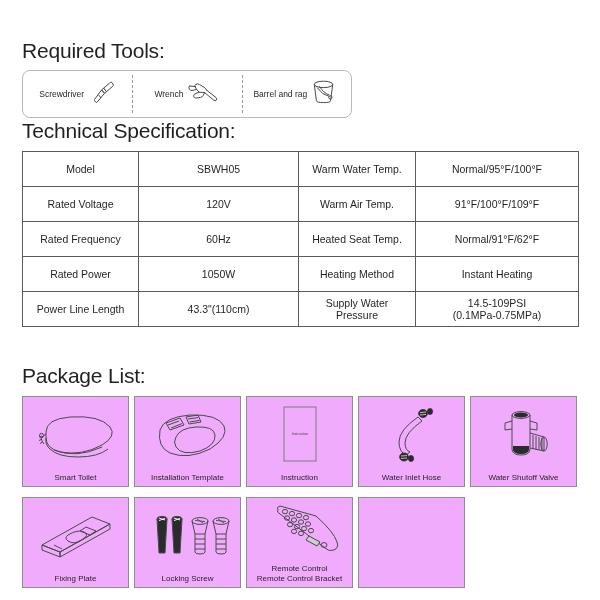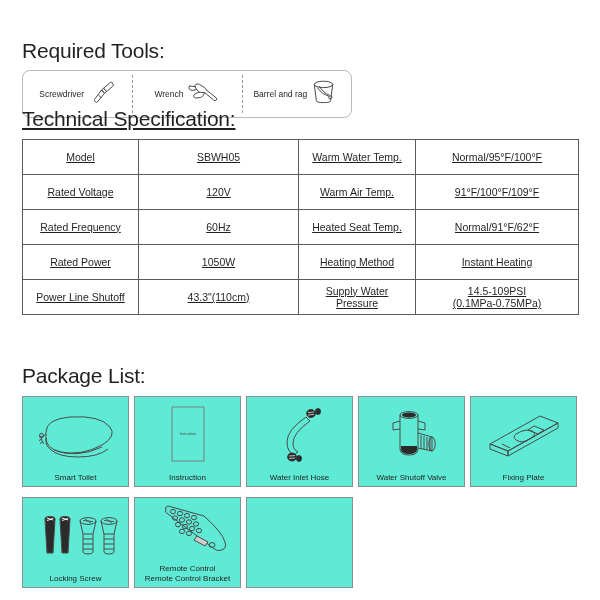--- a/index.html
+++ b/index.html
@@ -63,23 +63,22 @@
     font-size: 8.5px;
     white-space: nowrap;
     color: #231f20;
   }
   .tool-icon { display: block; flex: 0 0 auto; }
 
   
   #tech-spec-section {
     position: absolute;
     left: 22px;
-    top: 108px;
+    top: 120px;
     width: 556px;
-    text-decoration: underline;
   }
   #spec-table {
     margin-top: 10px;
     width: 556px;
     border-collapse: collapse;
     table-layout: fixed;
   }
   #spec-table td {
     border: 1px solid #5b5b5b;
     height: 30px;
@@ -110,21 +109,21 @@
     gap: 10px 5px;
   }
   .package-cell {
     box-sizing: border-box;
     border: 1px solid #8d8d8d;
     display: flex;
     flex-direction: column;
     align-items: center;
     justify-content: flex-end;
     padding-bottom: 3px;
-    background: #5eead4;
+    background: #f0abfc;
   }
   .package-cell.empty { justify-content: center; }
   .pkg-art {
     flex: 1 1 auto;
     width: 100%;
     display: flex;
     align-items: center;
     justify-content: center;
     min-height: 0;
   }
@@ -221,21 +220,21 @@
           <td>Heated Seat Temp.</td>
           <td>Normal/91°F/62°F</td>
         </tr>
         <tr>
           <td>Rated Power</td>
           <td>1050W</td>
           <td>Heating Method</td>
           <td>Instant Heating</td>
         </tr>
         <tr>
-          <td>Power Line Shutoff</td>
+          <td>Power Line Length</td>
           <td>43.3"(110cm)</td>
           <td>Supply Water<br>Pressure</td>
           <td>14.5-109PSI<br>(0.1MPa-0.75MPa)</td>
         </tr>
       </tbody>
   </table>
 </div>
 
 <div id="package-list-section">
   <div class="section-heading">Package List:</div>
@@ -247,20 +246,35 @@
       <path d="M14 26 Q14 13 38 11 Q68 9 78 21 Q85 30 70 39 Q50 50 28 46 Q14 42 14 32 Z"></path>
       <path d="M14 32 Q13 39 18 43 Q26 51 46 51 Q66 51 76 43"></path>
       <path d="M14 28 L11 30 Q8 32 10 35 L12 38"></path>
       <path d="M10 30 L7 31 M10 33 L7 34.5 M10.5 36 L8 37.5"></path>
       <ellipse cx="9.5" cy="29.5" rx="2" ry="2.2"></ellipse>
       <path d="M22 44 Q44 53 70 41"></path>
             </g>
           </svg>
         </div>
         <div class="pkg-label">Smart Toilet</div>
+      </div>
+      <div class="package-cell">
+        <div class="pkg-art">
+          <svg width="88" height="58" viewBox="0 0 88 58">
+            <g fill="none" stroke="#4a4a4a" stroke-width="1" stroke-linejoin="round">
+      <path d="M16 24 Q20 11 46 9 Q74 8 80 20 Q85 31 66 43 Q44 54 26 47 Q13 41 16 24 Z"></path>
+      <path d="M32 31 Q36 22 52 21 Q70 20 71 29 Q72 39 56 45 Q38 50 32 41 Q29 36 32 31 Z"></path>
+      <path d="M22 17 L36 12 L40 19 L26 24 Z"></path>
+      <path d="M42 11 L54 9 L57 16 L45 18 Z"></path>
+      <path d="M24 19 L35 15 M27 22 L38 17.6"></path>
+      <path d="M44 13 L54 11.6 M45.5 16 L55.5 14.4"></path>
+            </g>
+          </svg>
+        </div>
+        <div class="pkg-label">Installation Template</div>
       </div>
       <div class="package-cell">
         <div class="pkg-art">
           <svg width="88" height="62" viewBox="0 0 88 62">
             <g fill="none" stroke="#7d7d7d" stroke-width="1">
       <rect x="28" y="3" width="32" height="54"></rect>
             </g>
       <text x="44" y="31" font-family="Liberation Sans, sans-serif" font-size="3.6" fill="#4a4a4a" text-anchor="middle">Instruction</text>
           </svg>
         </div>

